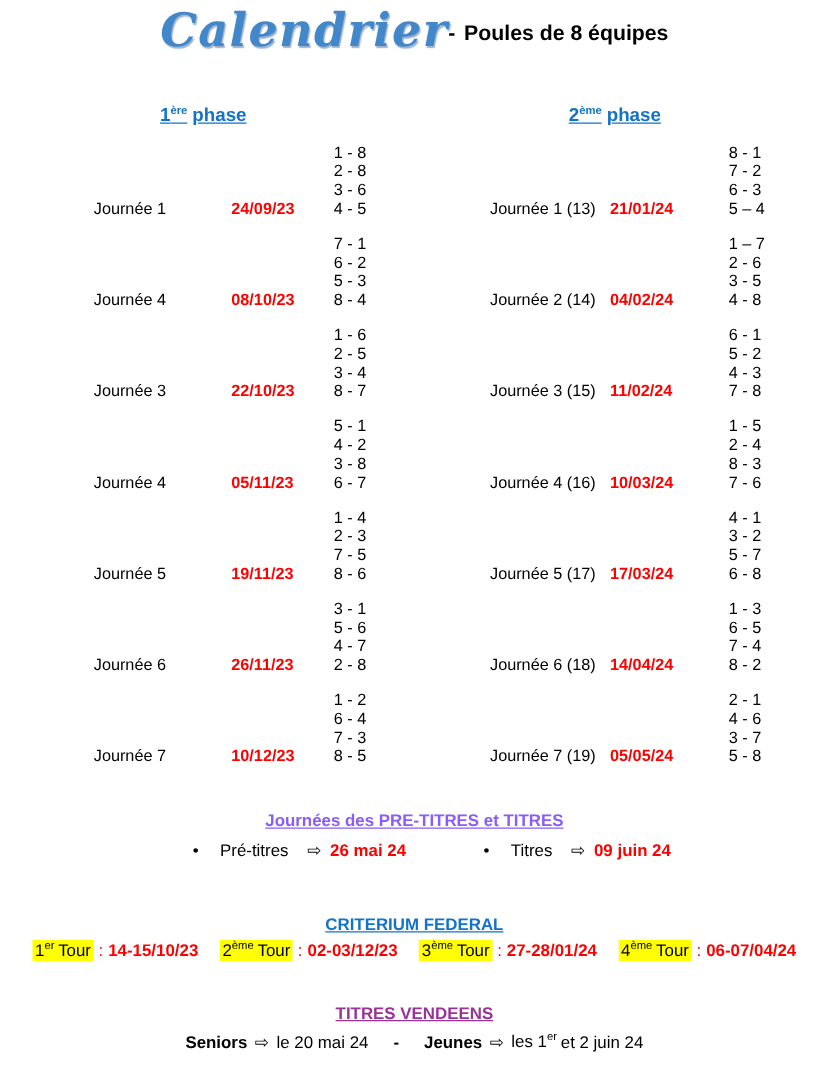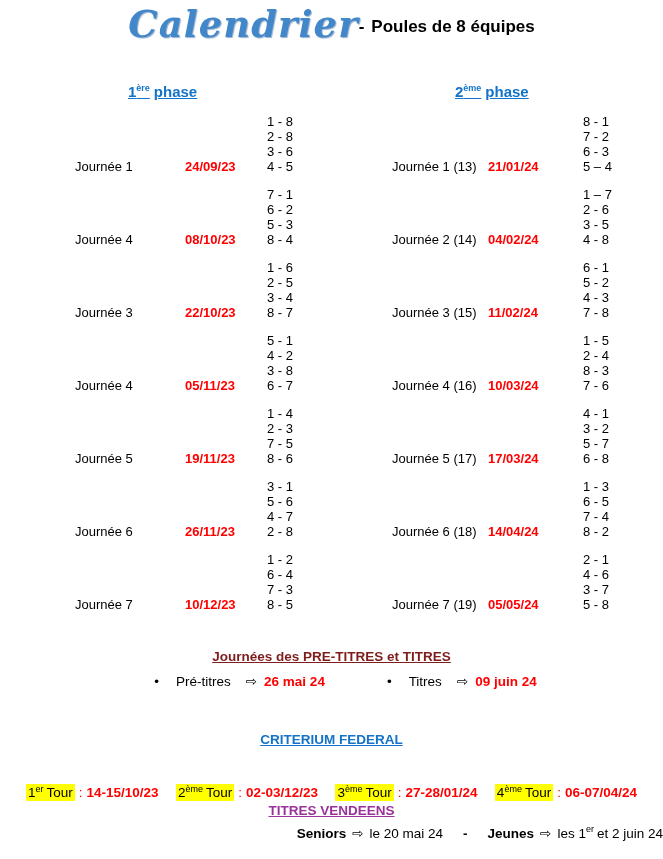--- a/index.html
+++ b/index.html
@@ -24,45 +24,45 @@
   .phase-col{position:absolute;top:0;}
   .c1{left:75px;} .c2{left:392px;}
   .journee{display:flex;line-height:15px;margin-bottom:13px;align-items:flex-end;}
   .c1 .j-label{width:110px;} .c1 .j-date{width:82px;}
   .c2 .j-label{width:96px;}  .c2 .j-date{width:95px;}
   .j-date{color:#FF0000;font-weight:bold;}
 
   
   .section-header{position:absolute;left:0;width:100%;text-align:center;font-weight:bold;
                   text-decoration:underline;font-size:13.5px;}
-  .pretitres-header{top:649px;color:#7f1d1d;}
+  .pretitres-header{top:649px;color:#8b5cf6;}
   .criterium-header{top:732px;color:#1273C8;}
   .vendeens-header{top:803px;color:#993399;}
 
   
   .pretitres-row{position:absolute;top:673px;left:0;width:100%;display:flex;justify-content:center;
                  gap:62px;font-size:13.5px;transform:translateX(14px);}
   .pt-item{display:flex;align-items:baseline;white-space:nowrap;}
   .pt-bullet{margin-right:17px;}
   .arrow{font-family:"DejaVu Sans", sans-serif;}
   .pt-arrow{margin:0 7px 0 15px;}
   .pt-date{color:#FF0000;font-weight:bold;}
 
   
   .tours-row{position:absolute;top:751px;left:0;right:0;display:flex;justify-content:space-between;
              padding:0 26px;font-size:13.5px;}
-  .tour-item{white-space:nowrap;margin-top:32px;}
+  .tour-item{white-space:nowrap;}
   .tour-hl{background:#FFFF00;padding:1px 2px;}
   .tour-hl sup{font-size:9px;}
   .tour-word{margin-left:3px;}
   .tour-colon{color:#FF0000;margin:0 4px;}
   .tour-date{color:#FF0000;font-weight:bold;}
 
   
-  .vendeens-row{position:absolute;top:824px;left:0;width:100%;display:flex;justify-content:flex-end;
+  .vendeens-row{position:absolute;top:824px;left:0;width:100%;display:flex;justify-content:center;
                 align-items:baseline;font-size:13.5px;white-space:nowrap;}
   .vr-arrow{margin:0 6px;}
   .vr-sep{margin:0 20px;font-weight:bold;}
   .vendeens-row sup{font-size:9px;}
   .ml3{margin-left:3px;}
 </style>
 </head>
 <body>
 
 <div class="page">

